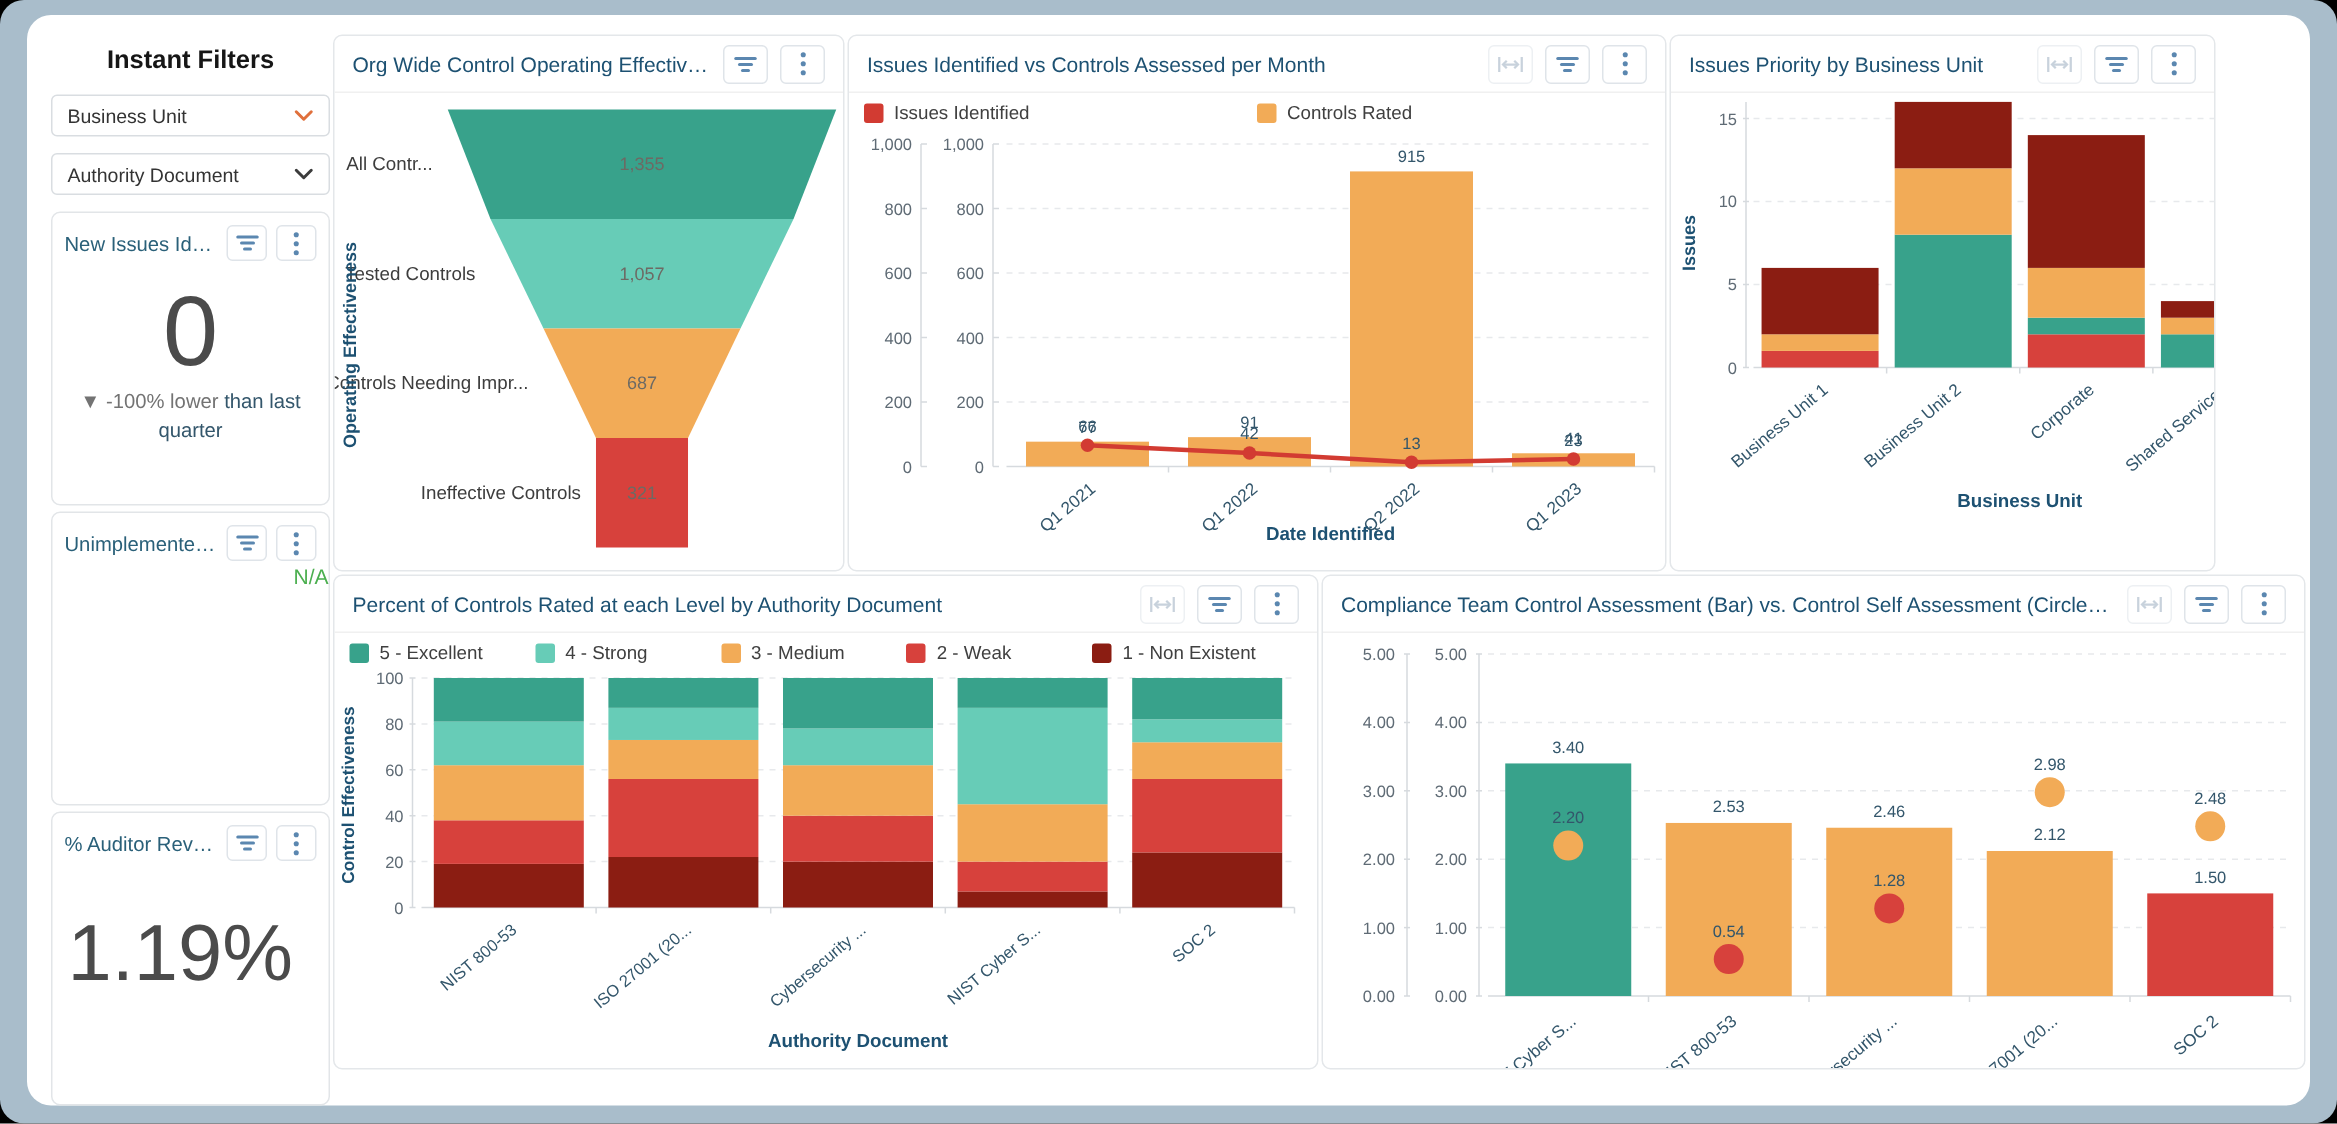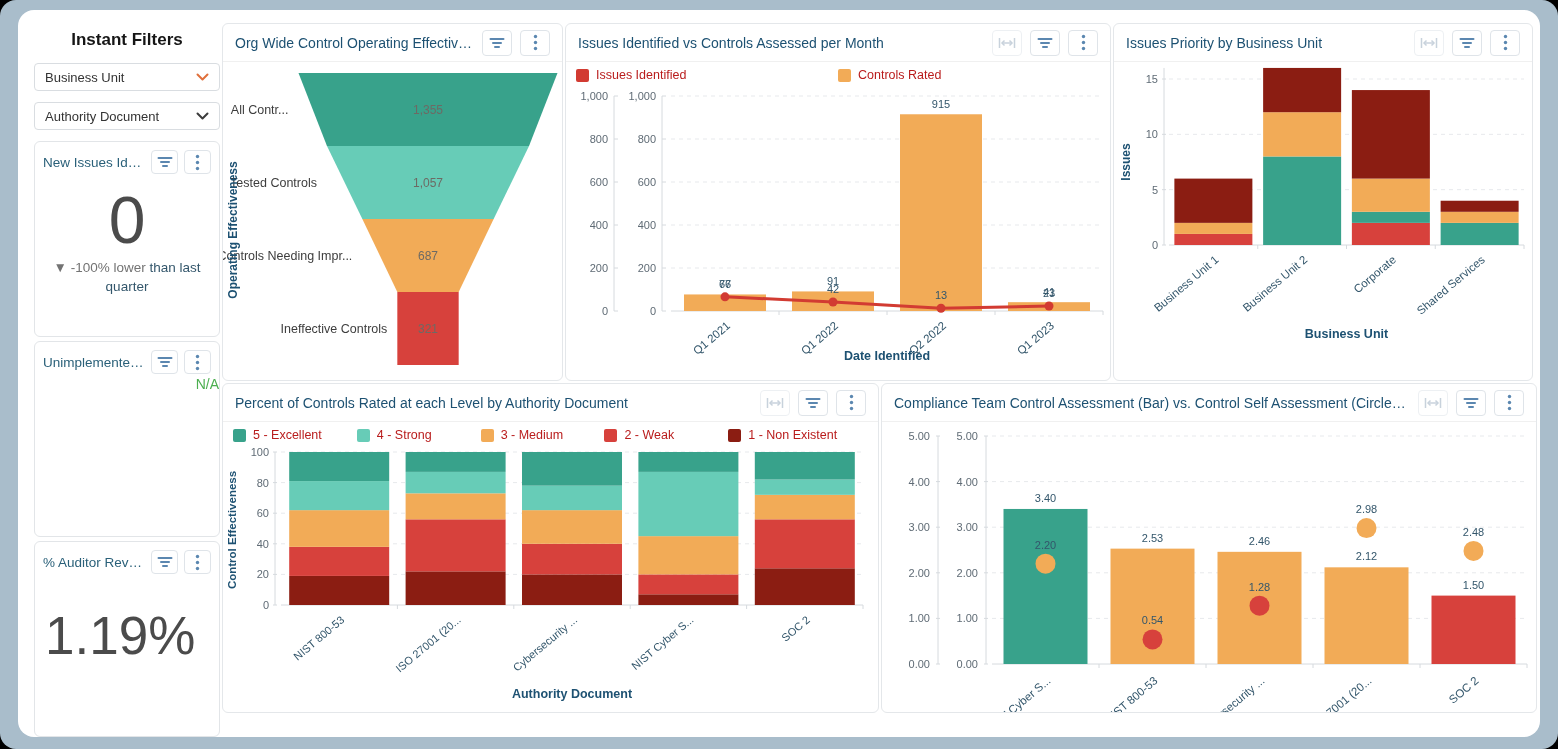--- a/index.html
+++ b/index.html
@@ -11,21 +11,21 @@
 .panel-title{font-size:14px;font-weight:500;color:#1d5172;white-space:nowrap;overflow:hidden;text-overflow:ellipsis}
 .head-icons{display:flex;align-items:center;flex:none}
 .icon-btn{width:30px;height:26px;border:1px solid #dfe4e9;border-radius:4px;background:#fff;display:inline-flex;align-items:center;justify-content:center;margin-left:8px;cursor:pointer;padding:0}
 .icon-btn.ghost{border-color:#edf0f3}
 .legend{display:flex;align-items:center;height:26px;padding:0 10px;overflow:hidden}
 .legend-item{display:flex;align-items:center;cursor:pointer}
 #legend-combo .legend-item{width:50%}
 #legend-priority .legend-item{width:25%}
 #legend-pct .legend-item{width:19.5%}
 .chip{width:13px;height:13px;border-radius:2px;margin-right:7px;flex:none}
-.legend-label{font-size:12.5px;color:#b91c1c;white-space:nowrap}
+.legend-label{font-size:12.5px;color:#404040;white-space:nowrap}
 svg{display:block}
 svg text{font-family:"Liberation Sans","DejaVu Sans",sans-serif}
 
 .sidebar{position:absolute;left:14px;top:6px;width:190px;height:714px}
 .sidebar-title{text-align:center;font-size:17px;font-weight:700;color:#161616;margin:14px 0 13px}
 .select{display:flex;align-items:center;justify-content:space-between;border:1px solid #d9dde1;border-radius:4px;height:28px;padding:0 10px;margin:0 2px 11px;font-size:13px;color:#333;cursor:pointer;background:#fff}
 .chev{display:inline-flex;align-items:center}
 .chev.orange{color:#e0703c}
 .chev.dark{color:#3c3c3c}
 .kpi-card{height:196px;margin:4px 2px 0;border:1px solid #e2e5e8;border-radius:6px;display:flex;flex-direction:column;background:#fff}
@@ -34,21 +34,21 @@
 .kpi-head .icon-btn{width:27px;height:24px;margin-left:6px}
 .kpi-value{font-size:66px;color:#4b4b4b;text-align:center;line-height:1.05;margin-top:12px}
 .kpi-value.pct{font-size:57px;margin-top:20px}
 .kpi-value.left{font-size:53px;text-align:left;padding-left:10px;margin-top:34px}
 .delta{color:#33566b;font-size:13.5px;text-align:center;line-height:1.35;padding:0 14px;margin-top:4px}
 .delta .green{color:#737373}
 .kpi-note{color:#4caf50;font-size:14px;text-align:right;margin-top:2px}
 
 #panel-funnel{left:204px;top:13px;width:341px;height:358px}
 #panel-combo{left:547px;top:13px;width:546px;height:358px}
-#panel-priority{left:1095px;top:13px;width:420px;height:358px}
+#panel-priority{left:1095px;top:13px;width:364px;height:358px}
 #panel-pct{left:204px;top:373px;width:657px;height:330px}
 #panel-assessment{left:863px;top:373px;width:656px;height:330px}
 </style>
 </head>
 <body>
 
 <div class="frame">
 <div class="dashboard">
 
   <aside class="sidebar">

